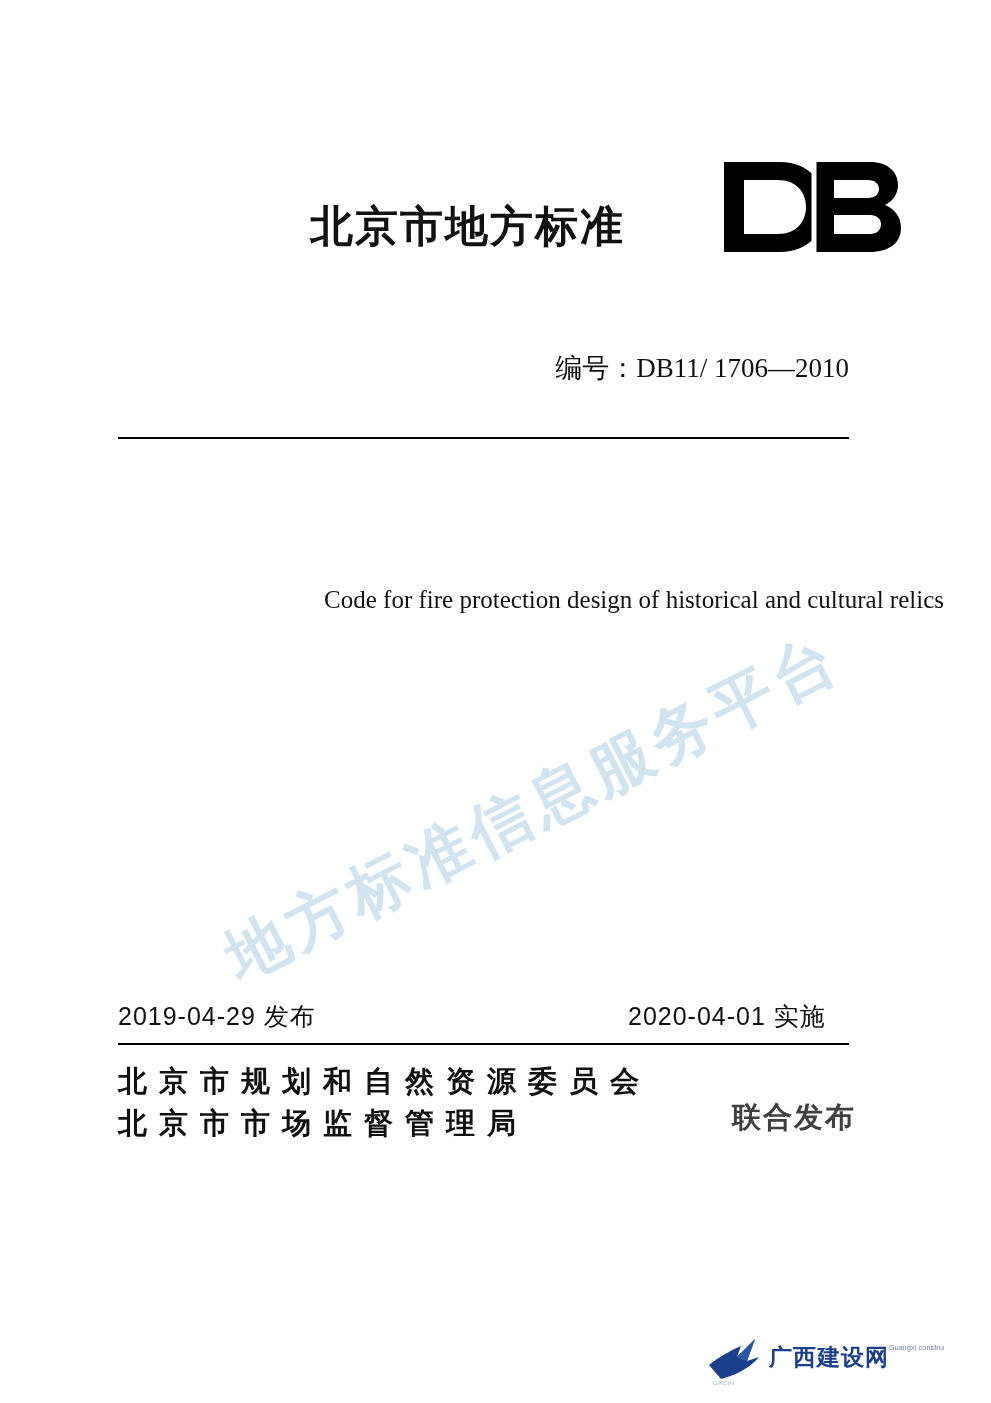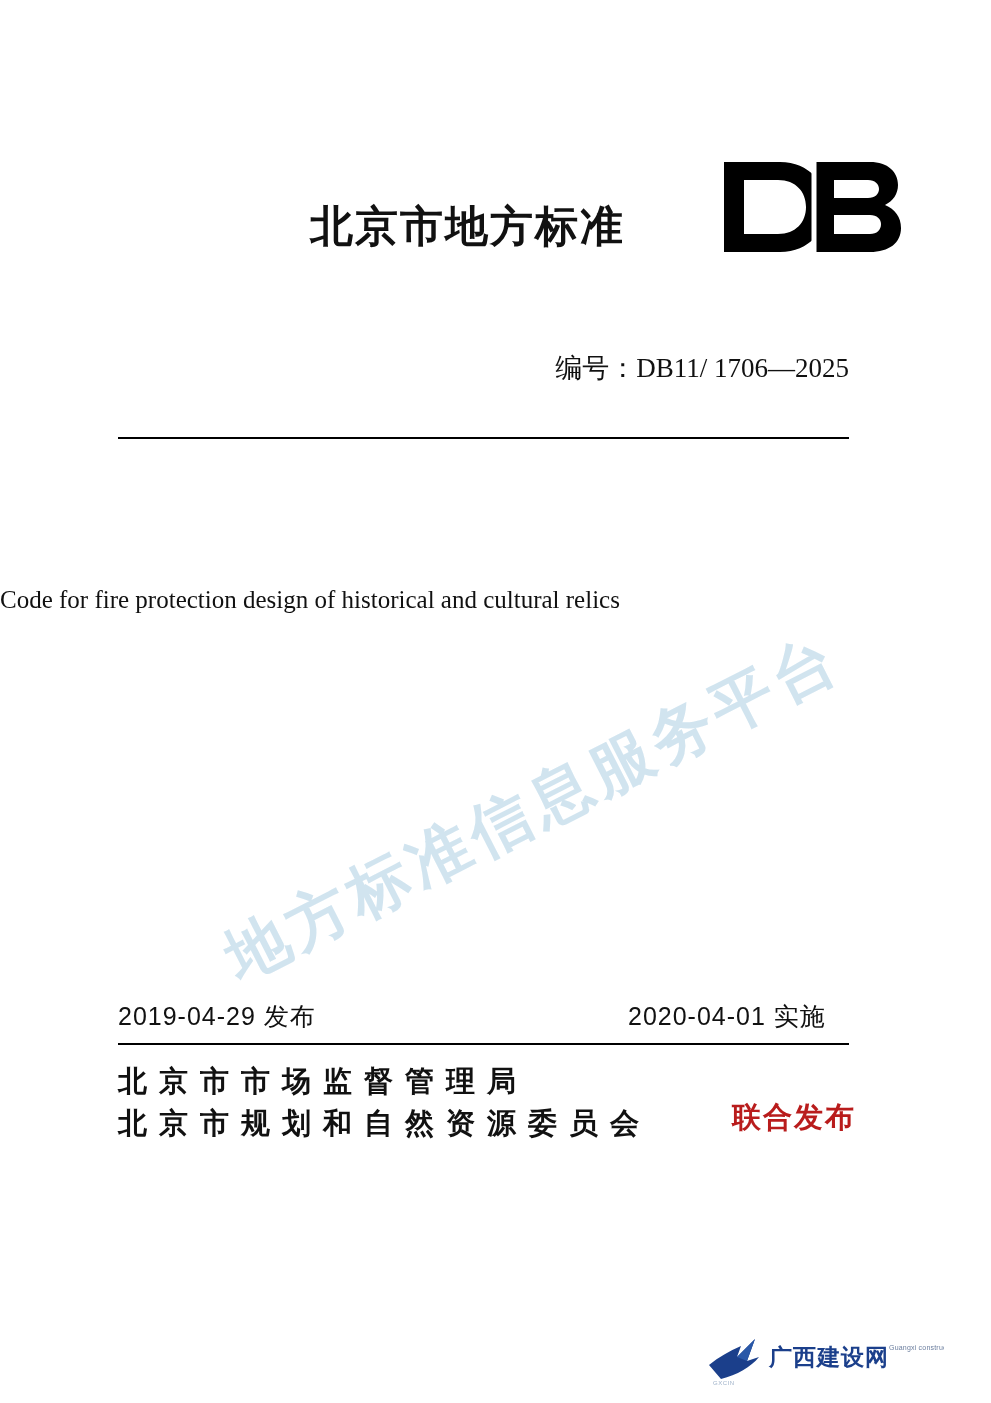--- a/index.html
+++ b/index.html
@@ -69,21 +69,21 @@
     font-size: 38px;
     font-weight: bold;
     letter-spacing: 3px;
     color: #111;
   }
   .doc-title-en {
     position: absolute;
     left: 0;
     right: 0;
     top: 586px;
-    text-align: left;
+    text-align: right;
     font-family: "Liberation Serif", serif;
     font-size: 25px;
     color: #111;
   }
 
   
   .watermark {
     position: absolute;
     left: 210px;
     top: 790px;
@@ -153,21 +153,21 @@
     white-space: nowrap;
   }
   .joint-issue {
     position: absolute;
     left: 732px;
     top: 1098px;
     font-family: "Liberation Sans", sans-serif;
     font-size: 29px;
     font-weight: bold;
     letter-spacing: 2px;
-    color: #b91c1c;
+    color: #404040;
     white-space: nowrap;
   }
 
   
   .footer-logo {
     position: absolute;
     right: 22px;
     bottom: 18px;
     width: 215px;
     height: 56px;
@@ -228,38 +228,38 @@
 
       <path d="M96 10 L152 10 C170 10 180 20 180 33 C180 42 175 49 167 53
                C177 57 183 65 183 76 C183 91 171 100 152 100 L96 100 Z
                M116 28 L116 46 L150 46 C157 46 161 42 161 37 C161 32 157 28 150 28 Z
                M116 63 L116 82 L152 82 C159 82 163 78 163 72 C163 67 159 63 152 63 Z" fill="#000" fill-rule="evenodd"></path>
 
       <path d="M96 10 L96 100" stroke="#fff" stroke-width="5" fill="none"></path>
     </svg>
   </div>
 
-  <div class="std-number">编号：DB11/ 1706—2025</div>
+  <div class="std-number">编号：DB11/ 1706—2010</div>
 
   <div class="rule-top"></div>
 
   <div class="doc-title-en">Code for fire protection design of historical and cultural relics</div>
 
   <div class="watermark">
     <div class="wm-text">地方标准信息服务平台</div>
   </div>
 
   <div class="date-publish">2019-04-29 发布</div>
   <div class="date-effective">2020-04-01 实施</div>
 
   <div class="rule-bottom"></div>
 
   <div class="issuers">
+    <div class="issuer-line">北京市规划和自然资源委员会</div>
     <div class="issuer-line">北京市市场监督管理局</div>
-    <div class="issuer-line">北京市规划和自然资源委员会</div>
   </div>
   <div class="joint-issue">联合发布</div>
 
   <div class="footer-logo">
     <div class="footer-star">
       <svg viewBox="0 0 56 52" width="56" height="52" aria-hidden="true">
         <path d="M2 34 C12 26 22 20 34 15 L30 26 L48 8 L40 30 L52 26 C44 36 30 44 14 48 Z" fill="#1b3f8b"></path>
         <path d="M30 26 L48 8 L40 30 Z" fill="#2a58a8"></path>
       </svg>
       <div class="footer-sub">GXCIN</div>

